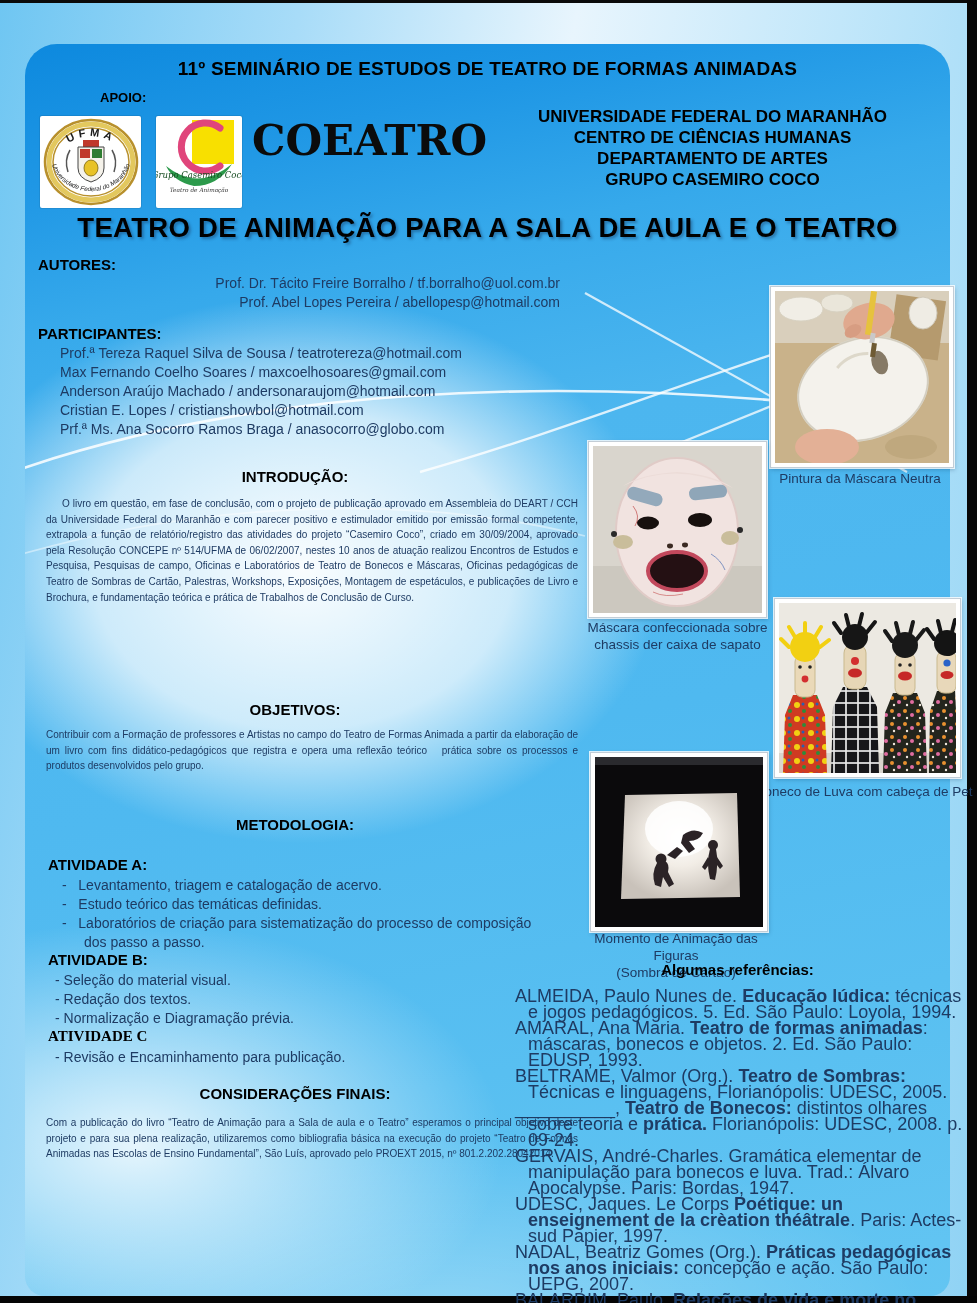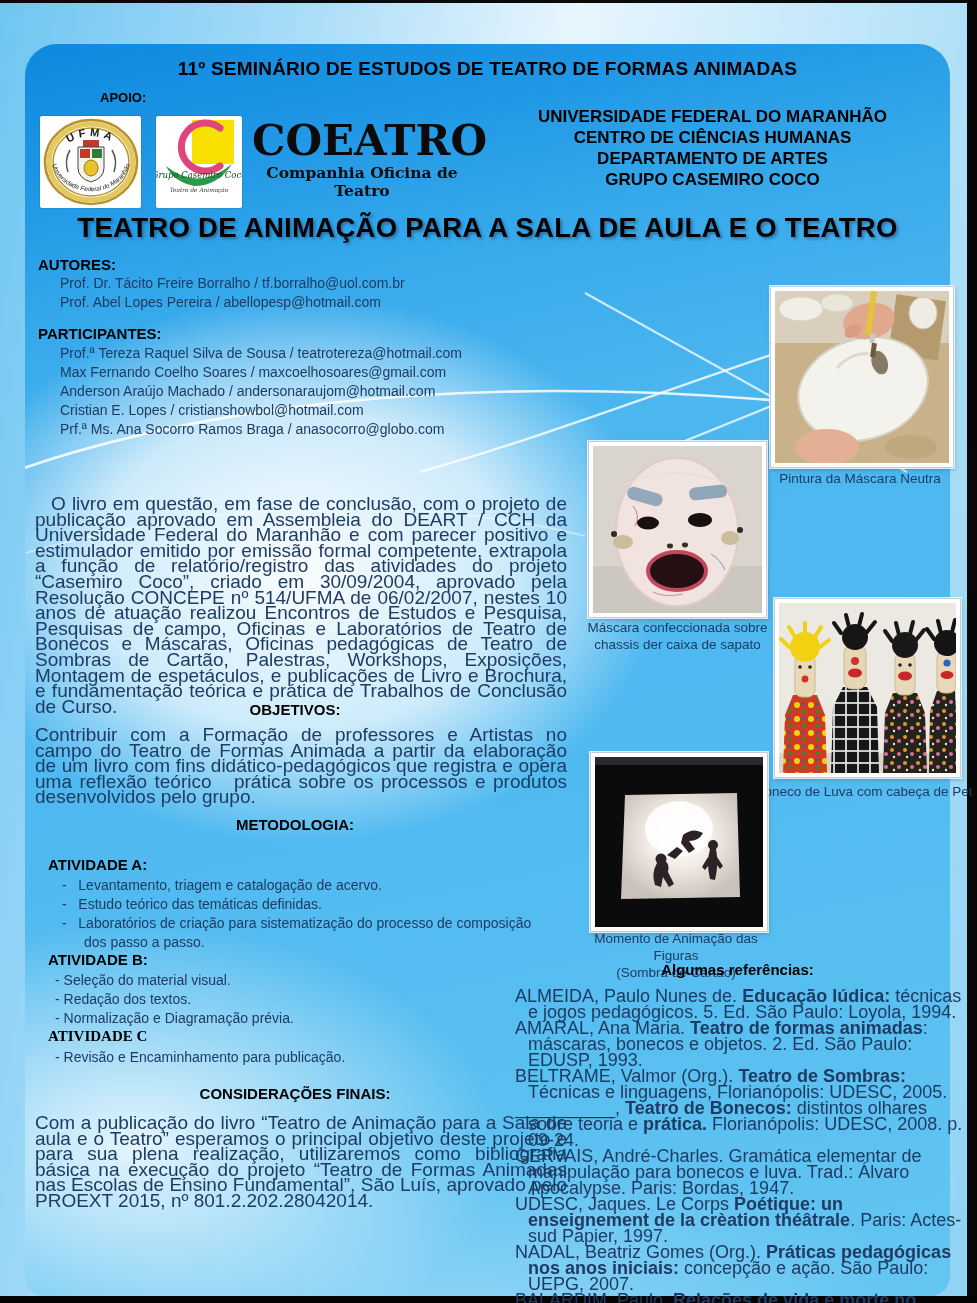--- a/index.html
+++ b/index.html
@@ -24,21 +24,21 @@
   .logo-box{background:#fff;border-radius:2px;box-shadow:0 0 0 1px rgba(0,0,0,.08);}
   .coeatro{left:252px;top:118px;width:220px;text-align:center;color:#0b0b0b;}
   .coeatro .name{font-family:"DejaVu Serif","Liberation Serif",serif;font-weight:bold;font-size:42px;line-height:46px;letter-spacing:0px;}
   .coeatro .sub{font-family:"DejaVu Serif","Liberation Serif",serif;font-weight:bold;font-size:15.5px;line-height:18px;margin-top:0px;}
   .institution{left:505px;top:106px;width:415px;text-align:center;font-size:17px;font-weight:bold;color:#000;line-height:21px;}
   .main-title{left:25px;top:212px;width:925px;text-align:center;font-size:27.5px;font-weight:bold;color:#000;
               text-shadow:2px 2px 3px rgba(20,50,90,.45);letter-spacing:.3px;}
   .sec-head{font-size:15px;font-weight:bold;color:#000;}
   .sec-head-c{width:540px;text-align:center;font-size:15px;font-weight:bold;color:#000;}
   .people-list{font-size:14px;line-height:19px;color:#1e3b63;}
-  .para{font-size:19px;line-height:15.6px;color:#1e3b63;text-align:justify;}
+  .para{font-size:10px;line-height:15.6px;color:#1e3b63;text-align:justify;margin-left:11px;}
   .indent{text-indent:16px;}
   .blist{font-size:14px;line-height:19px;color:#1e3b63;}
   .blist .itemA{padding-left:22px;text-indent:-22px;}
   .blist .itemB{padding-left:10px;text-indent:-10px;}
   .photo-frame{background:#fff;border:1px solid #c3cdd6;box-shadow:0 0 0 1px rgba(255,255,255,.8),1px 2px 4px rgba(0,40,80,.25);padding:4px;}
   .photo-frame svg{display:block;}
   .caption{font-size:13.5px;line-height:17px;color:#1e3b63;text-align:center;}
   .refs-head{left:515px;top:961px;width:445px;text-align:center;font-size:15px;font-weight:bold;color:#000;}
   .refs{left:515px;top:988px;width:452px;font-size:18px;line-height:16px;color:#1e3b63;}
   .refs .ref{padding-left:13px;text-indent:-13px;}
@@ -96,34 +96,33 @@
       <rect x="36" y="4" width="42" height="44" fill="#f8e000"></rect>
       <path d="M 64 12 A 24 24 0 1 0 64 50" fill="none" stroke="#e0457b" stroke-width="7" stroke-linecap="round"></path>
       <path d="M 10 50 Q 42 76 76 48 Q 62 70 38 70 Q 18 66 10 50 Z" fill="#2c9a4b"></path>
       <text x="43" y="62" text-anchor="middle" font-size="8.5" font-style="italic" font-family="DejaVu Serif,Liberation Serif,serif" fill="#14491f">Grupo Casemiro Coco</text>
       <text x="43" y="76" text-anchor="middle" font-size="5.8" font-style="italic" font-family="DejaVu Serif,Liberation Serif,serif" fill="#333">Teatro de Animação</text>
     </svg>
   </div>
 
   <div class="abs coeatro">
     <div class="name">COEATRO</div>
-    <div class="sub">Companhia Oficina de Teatro</div>
   </div>
 
   <div class="abs institution">
     <div>UNIVERSIDADE FEDERAL DO MARANHÃO</div>
     <div>CENTRO DE CIÊNCIAS HUMANAS</div>
     <div>DEPARTAMENTO DE ARTES</div>
     <div>GRUPO CASEMIRO COCO</div>
   </div>
 
   <div class="abs main-title">TEATRO DE ANIMAÇÃO PARA A SALA DE AULA E O TEATRO</div>
 
   <div class="abs sec-head" style="left:38px;top:256px;">AUTORES:</div>
-  <div class="abs people-list" style="left:60px;top:274px;width:500px;">
+  <div class="abs people-list" style="left:60px;top:274px;width:500px;text-align:right;">
     <div>Prof. Dr. Tácito Freire Borralho / tf.borralho@uol.com.br</div>
     <div>Prof. Abel Lopes Pereira / abellopesp@hotmail.com</div>
   </div>
 
   <div class="abs sec-head" style="left:38px;top:325px;">PARTICIPANTES:</div>
   <div class="abs people-list" style="left:60px;top:344px;width:520px;">
     <div>Prof.ª Tereza Raquel Silva de Sousa / teatrotereza@hotmail.com</div>
     <div>Max Fernando Coelho Soares / maxcoelhosoares@gmail.com</div>
     <div>Anderson Araújo Machado / andersonaraujom@hotmail.com</div>
     <div>Cristian E. Lopes / cristianshowbol@hotmail.com</div>
@@ -270,20 +269,21 @@
         <path d="M 115 92 q -4 14 0 30 l 5 1 q 4 -16 1 -31 z"></path>
         <path d="M 113 100 l -6 10 l 3 3 l 6 -8 z M 122 100 l 6 9 l -3 3 l -6 -8 z"></path>
       </g>
     </svg>
   </div>
   <div class="abs caption" style="left:570px;top:930px;width:212px;">
     <div>Momento de Animação das Figuras</div>
     <div>(Sombra de Cartão)</div>
   </div>
 
+  <div class="abs sec-head-c" style="left:25px;top:468px;">INTRODUÇÃO:</div>
   <div class="abs para indent" style="left:35px;top:496px;width:532px;">O livro em questão, em fase de conclusão, com o projeto de publicação aprovado em Assembleia do DEART / CCH da Universidade Federal do Maranhão e com parecer positivo e estimulador emitido por emissão formal competente, extrapola a função de relatório/registro das atividades do projeto “Casemiro Coco”, criado em 30/09/2004, aprovado pela Resolução CONCEPE nº 514/UFMA de 06/02/2007, nestes 10 anos de atuação realizou Encontros de Estudos e Pesquisa, Pesquisas de campo, Oficinas e Laboratórios de Teatro de Bonecos e Máscaras, Oficinas pedagógicas de Teatro de Sombras de Cartão, Palestras, Workshops, Exposições, Montagem de espetáculos, e publicações de Livro e Brochura, e fundamentação teórica e prática de Trabalhos de Conclusão de Curso.</div>
 
   <div class="abs sec-head-c" style="left:25px;top:701px;">OBJETIVOS:</div>
   <div class="abs para" style="left:35px;top:727px;width:532px;">Contribuir com a Formação de professores e Artistas no campo do Teatro de Formas Animada a partir da elaboração de um livro com fins didático-pedagógicos que registra e opera uma reflexão teórico&nbsp;&nbsp;&nbsp;prática sobre os processos e produtos desenvolvidos pelo grupo.</div>
 
   <div class="abs sec-head-c" style="left:25px;top:816px;">METODOLOGIA:</div>
 
   <div class="abs sec-head" style="left:48px;top:856px;">ATIVIDADE A:</div>
   <div class="abs blist" style="left:62px;top:876px;width:470px;">
     <div class="itemA">-&nbsp;&nbsp; Levantamento, triagem e catalogação de acervo.</div>

